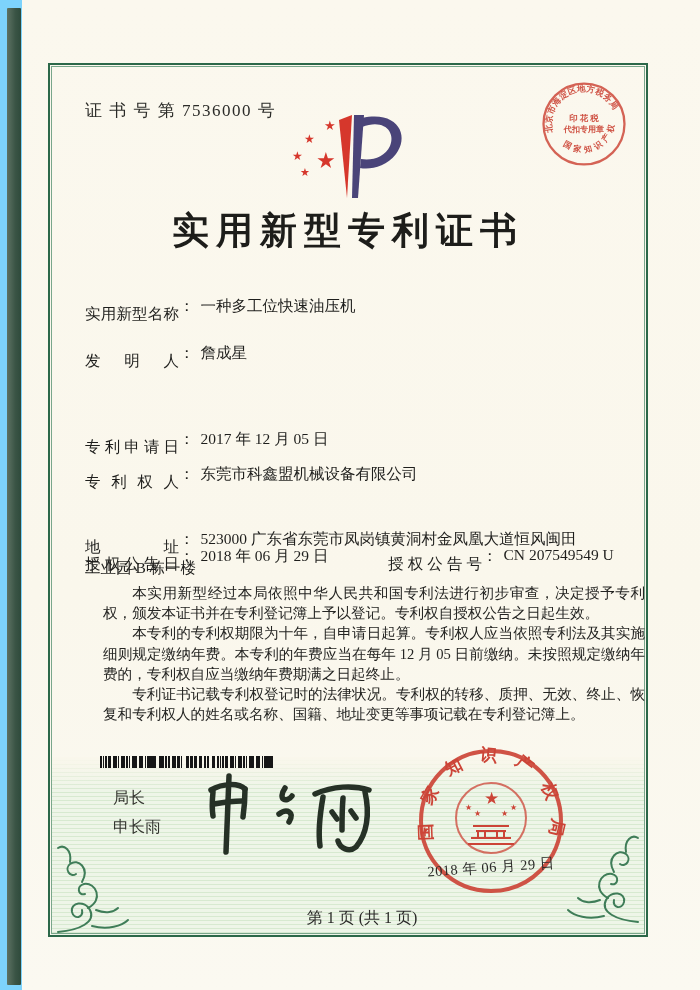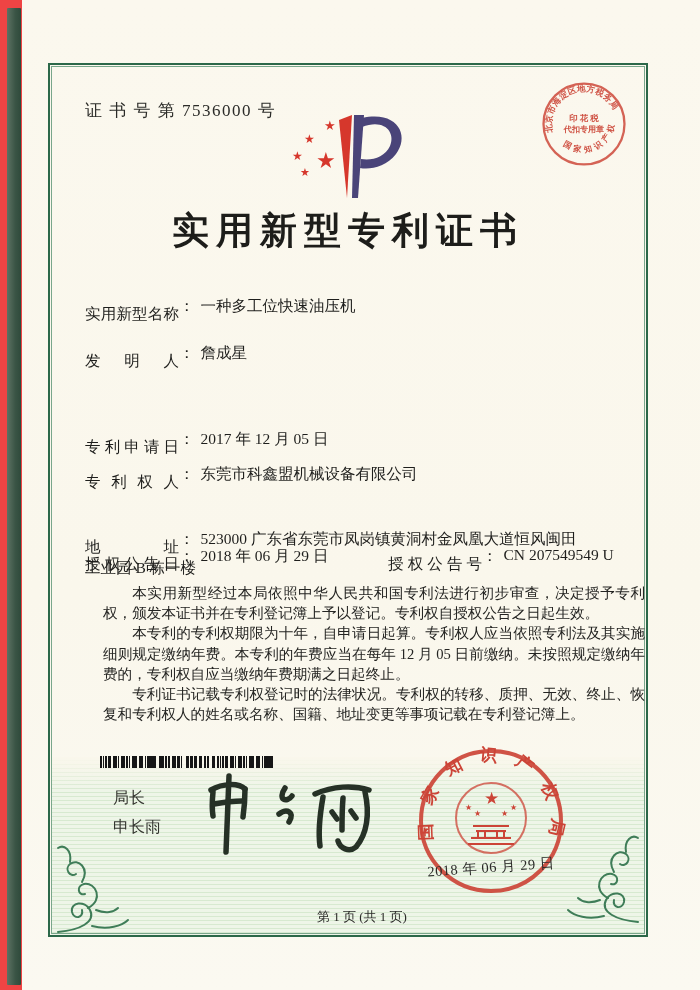--- a/index.html
+++ b/index.html
@@ -1,16 +1,16 @@
 <!DOCTYPE html>
 <html><head>
 <meta charset="utf-8">
 <style>
   html,body{margin:0;padding:0;background:#ffffff;}
-  #stage{position:relative;width:700px;height:990px;background:#ef4444;overflow:hidden;
+  #stage{position:relative;width:700px;height:990px;background:#7dd3fc;overflow:hidden;
          font-family:"Liberation Serif","DejaVu Serif",serif;color:#222;}
   .abs{position:absolute;}
   #binding-strip{left:7px;top:8px;width:14px;height:977px;
      background:linear-gradient(90deg,#5d7263,#3a5445 60%,#2f4a3b);border-radius:1px;}
   #paper{left:22px;top:0;width:678px;height:990px;
      background:linear-gradient(180deg,#fbf8ee 0%,#faf7ec 60%,#fbf9f1 100%);}
   #frame{left:48px;top:63px;width:600px;height:874px;border:2px solid #2c6849;box-sizing:border-box;}
   #frame-inner{position:absolute;inset:1px;border:1px solid #79a68b;}
   #green-zone{left:51px;top:757px;width:594px;height:178px;
      background:repeating-linear-gradient(180deg,#eef5e8 0px,#eef5e8 3px,#d7e9d0 3px,#d7e9d0 4px);}
@@ -26,21 +26,21 @@
   .fvalue2{font-size:15.5px;color:#1e1e1c;}
   #paragraphs{left:103px;top:583px;width:542px;font-size:14.6px;line-height:20.2px;
      text-align:justify;color:#242422;}
   #paragraphs p{margin:0;text-indent:2em;}
   #barcode{left:100px;top:756px;width:174px;height:12px;
      background:
       repeating-linear-gradient(90deg,#161616 0 2px,rgba(0,0,0,0) 2px 3px,#161616 3px 4px,rgba(0,0,0,0) 4px 8px,#161616 8px 11px,rgba(0,0,0,0) 11px 13px),
       repeating-linear-gradient(90deg,#161616 0 1px,rgba(0,0,0,0) 1px 5px,#161616 5px 7px,rgba(0,0,0,0) 7px 9px);}
   #director-title{left:113px;top:788px;font-size:16px;color:#33352f;font-family:"Liberation Sans","DejaVu Sans",sans-serif;}
   #director-name{left:113px;top:817px;font-size:16px;color:#33352f;font-family:"Liberation Sans","DejaVu Sans",sans-serif;}
-  #footer{left:48px;top:908px;width:628px;text-align:center;font-size:13px;color:#2a2a28;}
+  #footer{left:48px;top:908px;width:628px;text-align:center;font-size:16px;color:#2a2a28;}
   #office-seal{left:416px;top:746px;width:150px;height:150px;}
   #seal-date{left:420px;top:858px;width:142px;text-align:center;font-size:14.5px;color:#2c2c2a;
      transform:rotate(-4deg);letter-spacing:0.5px;}
   #tax-stamp{left:540px;top:80px;width:88px;height:88px;}
   #logo{left:276px;top:110px;width:150px;height:94px;}
   #signature{left:193px;top:770px;width:205px;height:100px;}
   .flourish{width:112px;height:100px;}
   #flourish-left{left:52px;top:838px;}
   #flourish-right{left:532px;top:828px;transform:scaleX(-1);}
 </style>

